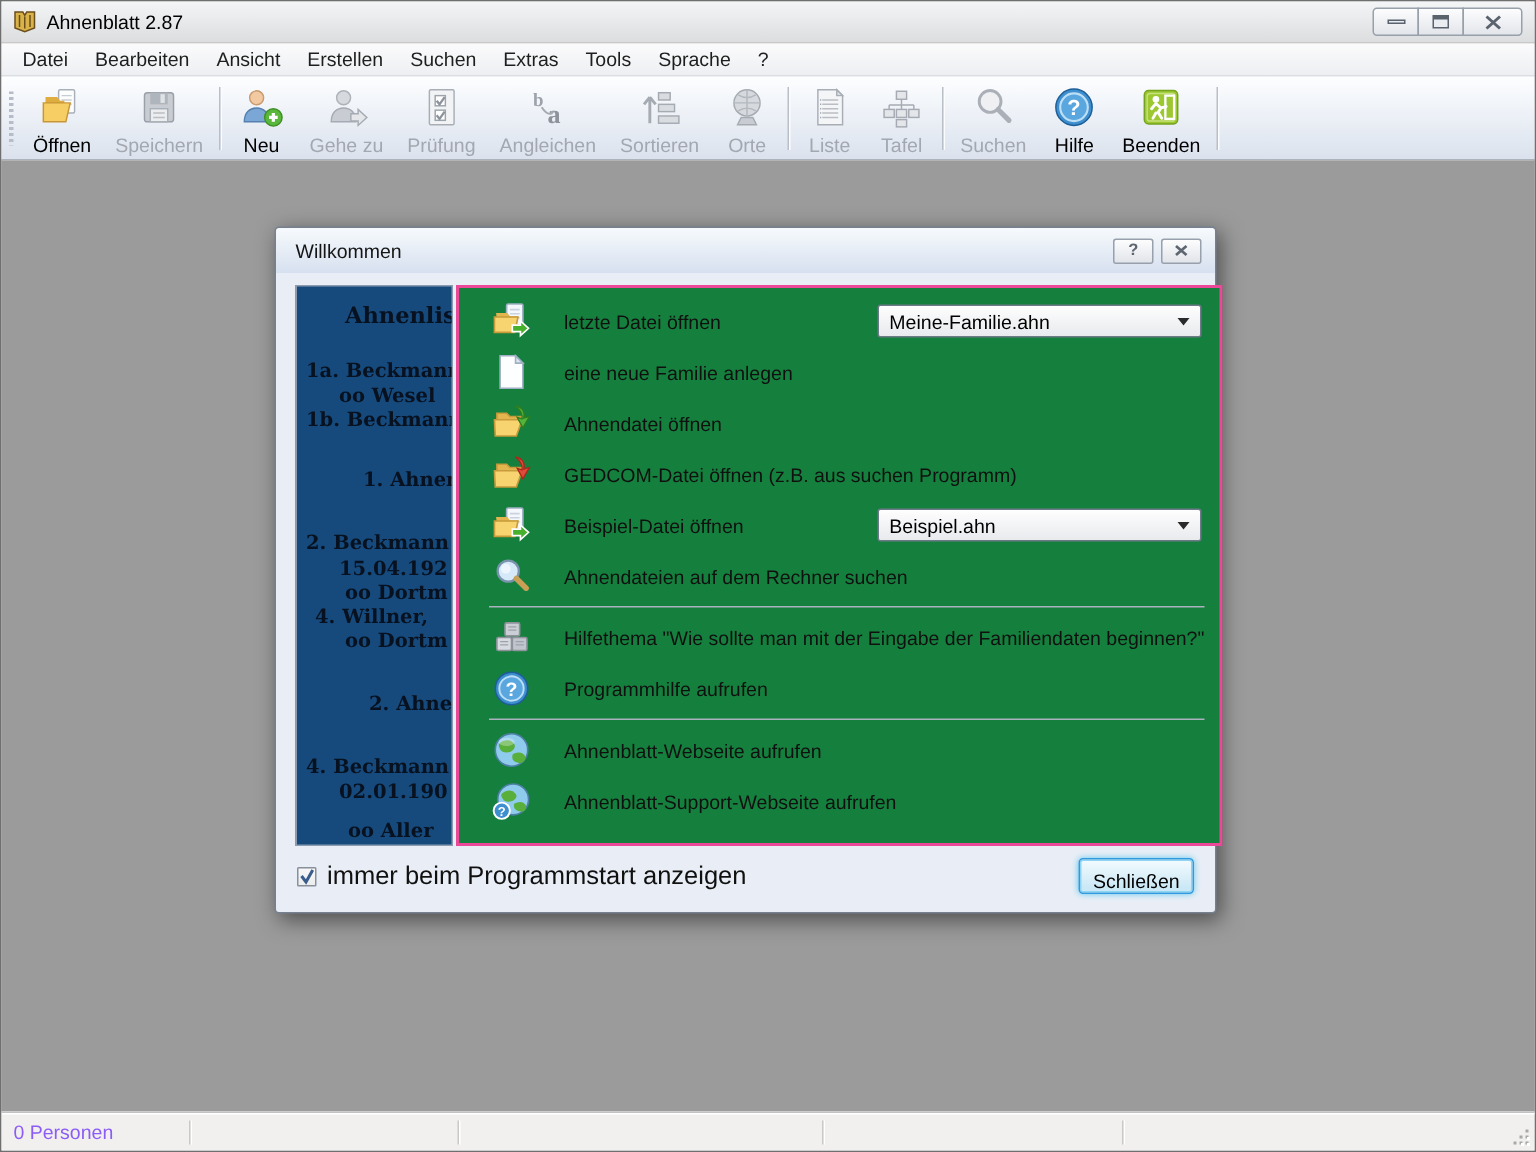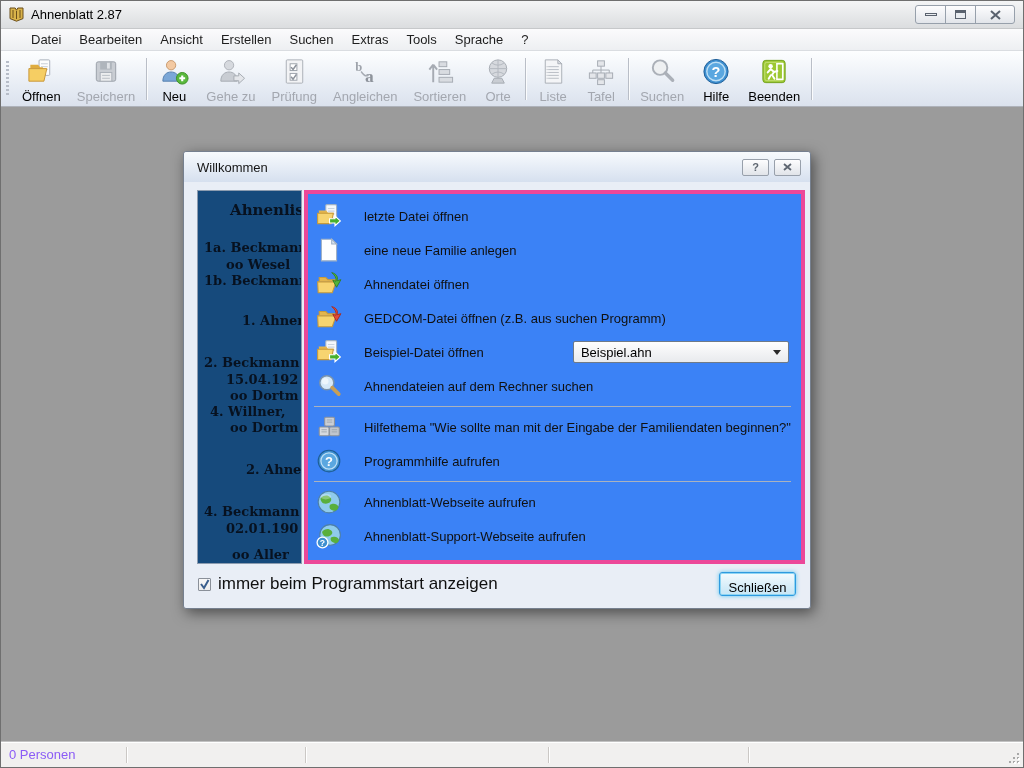--- a/index.html
+++ b/index.html
@@ -18,21 +18,21 @@
   .win-btn { width:31px; height:19px; border:1px solid #97A0AB;
              background:linear-gradient(#FDFDFE,#E2E5EA);
              display:flex; align-items:center; justify-content:center; }
   .win-btn + .win-btn { margin-left:-1px; }
   .win-btn:first-child { border-radius:3px 0 0 3px; }
   .win-btn:last-child { border-radius:0 3px 3px 0; width:40px; }
 
   
   .menubar { height:22px; background:linear-gradient(#FBFBFC,#EDEFF2);
              border-bottom:1px solid #DADDE1; display:flex; align-items:center;
-             padding-left:21px; flex:0 0 auto; }
+             padding-left:5px; flex:0 0 auto; }
   .menu-item { font-size:13px; color:#1E1E1E; padding:2px 9px; }
 
   
   .toolbar { height:56px; background:linear-gradient(#FDFEFF,#E3E9F2 75%,#DBE2ED);
              border-bottom:1px solid #AEB2BA; display:flex; align-items:stretch;
              padding:2px 2px 1px 2px; flex:0 0 auto; }
   .gripper { width:3px; margin:8px 5px 8px 3px;
              background:repeating-linear-gradient(180deg,#B7BDC8 0 2px,transparent 2px 4px); }
   .tb-item { display:flex; flex-direction:column; align-items:center;
              justify-content:flex-start; padding:3px 8px 1px; gap:2px; }
@@ -58,22 +58,22 @@
              align-items:center; justify-content:center; font-size:11px;
              font-weight:bold; color:#5E6671; }
 
   .dialog-body { flex:1 1 auto; display:flex; gap:2px; padding:8px 13px 0 13px; }
   .sidebar-image { width:105px; height:374px; background:#164A7C;
                    border:1px solid #8C9CB0; overflow:hidden;
                    font-family:"DejaVu Serif", serif; font-weight:bold;
                    color:#07111F; font-size:13px; line-height:14px; flex:0 0 auto; }
   .s-line { white-space:nowrap; }
 
-  .content-panel { flex:1 1 auto; height:374px; background:#3b82f6;
-                   border:4px solid #ec4899; padding:5px 10px 0 6px;
+  .content-panel { flex:1 1 auto; height:374px; background:#15803d;
+                   border:2px solid #ec4899; padding:5px 10px 0 20px;
                    display:flex; flex-direction:column; }
   .drow { height:34px; display:flex; align-items:center; flex:0 0 auto; }
   .dicon { width:26px; height:26px; margin-left:2px; flex:0 0 auto; }
   .dlabel { font-size:13px; color:#101010; margin-left:22px; white-space:nowrap; }
   .combo { margin-left:auto; margin-right:2px; width:216px; height:22px;
            border:1px solid #6E7A88; border-radius:2px;
            background:linear-gradient(#FEFEFE,#E8EAED); display:flex;
            align-items:center; padding-left:7px; }
   .combo-text { font-size:13px; color:#000; }
   .combo-arrow { margin-left:auto; margin-right:7px; width:0; height:0;
@@ -324,20 +324,24 @@
 
           <div class="drow">
             <svg class="dicon" viewBox="0 0 24 24">
               <rect x="9" y="1.5" width="10" height="13" rx="1" fill="#F4F7FB" stroke="#9FB0C4"></rect>
               <path d="M11 5h6M11 7.5h6M11 10h6" stroke="#C9D3DF"></path>
               <path d="M2.5 7h7l1.5 2h5v2h-13z" fill="#E3B54E"></path>
               <path d="M1.5 9.5h14.5L14 19H1.5z" fill="#F7D470" stroke="#C79A3B"></path>
               <path d="M12.5 14.5h5V12l5 4.5-5 4.5v-2.5h-5z" fill="#47B02C" stroke="#FFFFFF" stroke-width="1"></path>
             </svg>
             <span class="dlabel">letzte Datei öffnen</span>
+            <div class="combo">
+              <span class="combo-text">Meine-Familie.ahn</span>
+              <span class="combo-arrow"></span>
+            </div>
           </div>
 
           <div class="drow">
             <svg class="dicon" viewBox="0 0 24 24">
               <path d="M5 2h9.5l4.5 4.5V22H5z" fill="#FDFEFF" stroke="#9FB0C4"></path>
               <path d="M14.5 2L19 6.5h-4.5z" fill="#DCE6F2" stroke="#9FB0C4"></path>
             </svg>
             <span class="dlabel">eine neue Familie anlegen</span>
           </div>
 

